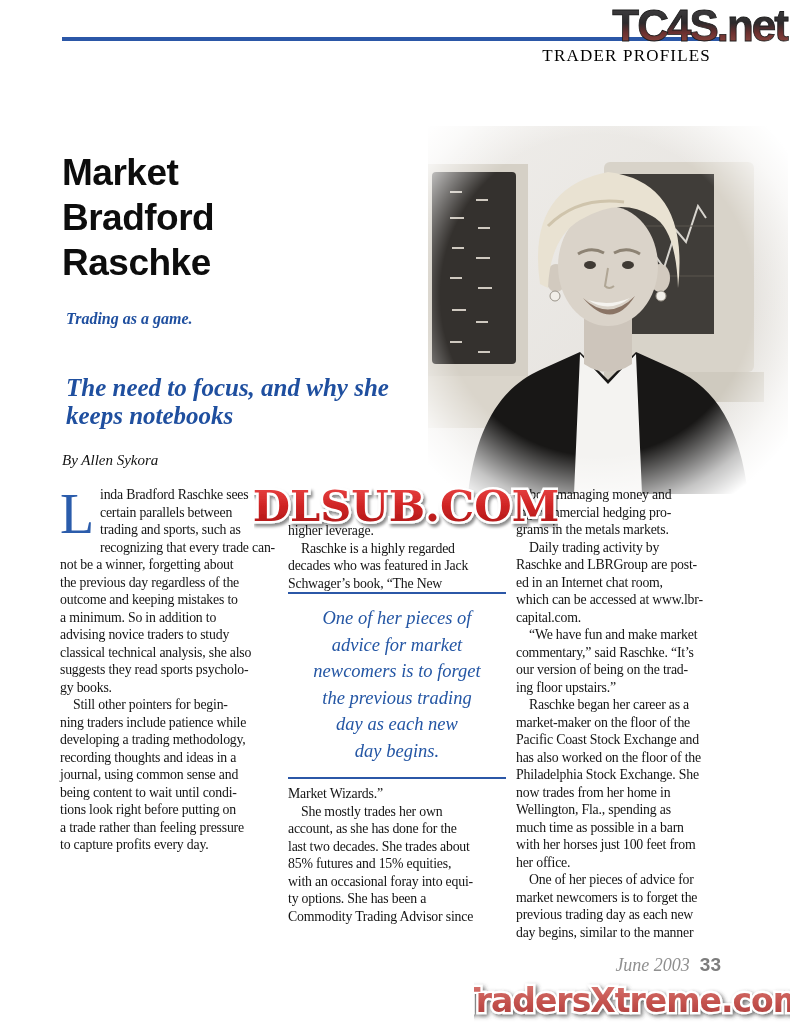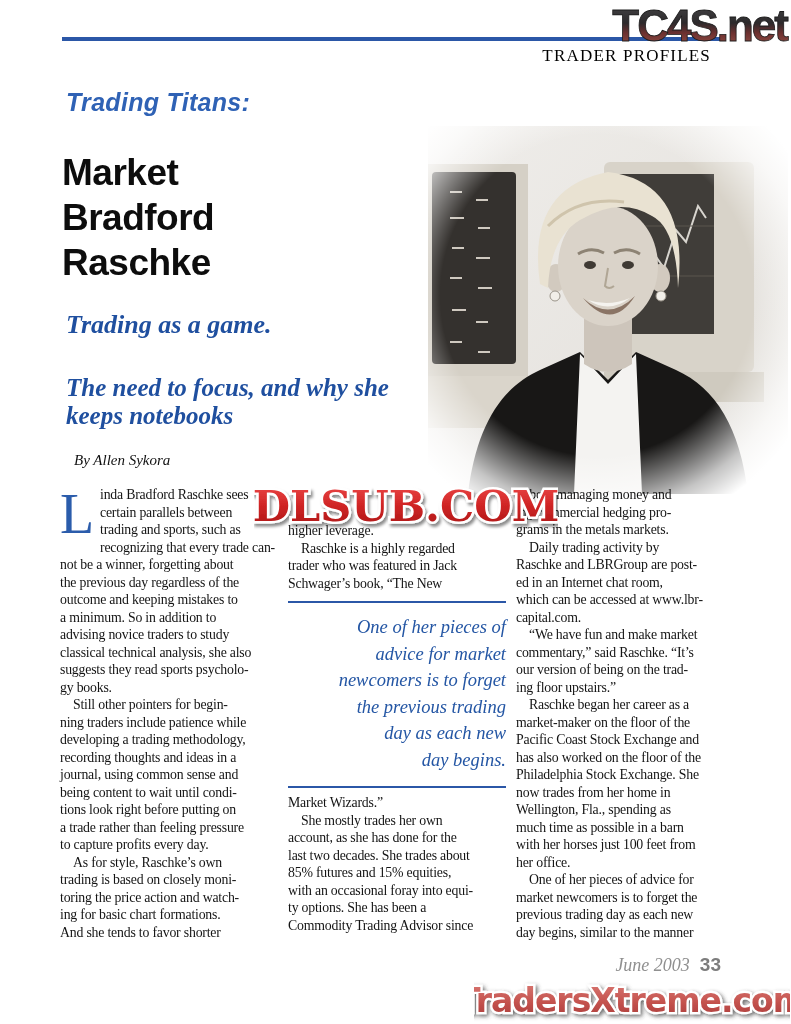--- a/index.html
+++ b/index.html
@@ -21,51 +21,51 @@
     font-family:"Liberation Sans",sans-serif;font-weight:bold;font-style:italic;
     font-size:25px;color:#2f62b5;letter-spacing:.3px;
   }
   .title{
     position:absolute;left:62px;top:150px;
     font-family:"Liberation Sans",sans-serif;font-weight:bold;
     font-size:37px;line-height:45px;color:#0d0d0d;letter-spacing:-.5px;white-space:pre;
   }
   .deck1{
     position:absolute;left:66px;top:310px;
-    font-weight:bold;font-style:italic;font-size:26px;color:#1f4f9f;
+    font-weight:bold;font-style:italic;font-size:16px;color:#1f4f9f;
   }
   .deck2{
     position:absolute;left:66px;top:374px;
     font-weight:bold;font-style:italic;font-size:25px;line-height:28px;color:#1f4f9f;white-space:pre;
   }
   .byline{
-    position:absolute;left:74px;top:452px;
+    position:absolute;left:62px;top:452px;
     font-style:italic;font-size:15px;color:#111;
   }
   
   .photo{position:absolute;left:428px;top:126px;width:360px;height:368px;z-index:1;}
   
   .col{
     position:absolute;top:486px;width:218px;z-index:2;
     font-size:13.8px;line-height:17.5px;letter-spacing:-.2px;
   }
   .col p{margin:0;white-space:pre;}
   .col p.ind{text-indent:13px;}
   .col1{left:60px;}
   .col2{left:288px;}
   .col3{left:516px;}
   .dropcap{
     float:left;font-family:"Liberation Serif",serif;
     font-size:56px;line-height:50px;color:#2b5cab;margin:3px 6px 0 0;
   }
   .spacer2{height:36px;}
   .pullquote{
-    margin-top:9px;margin-bottom:6px;
+    margin-bottom:6px;
     border-top:2px solid #2b57a7;border-bottom:2px solid #2b57a7;
-    padding:11px 0 13px;text-align:right;
+    padding:11px 0 13px;text-align:center;
     font-style:italic;font-size:18.5px;line-height:26.5px;color:#2456a4;
     white-space:pre;letter-spacing:0;
   }
   
   .wm-center{position:absolute;left:254px;top:476px;z-index:3;}
   .wm-bottom{position:absolute;left:474px;top:977px;z-index:3;}
   
   .folio{
     position:absolute;top:954px;right:70px;z-index:2;text-align:center;
   }
@@ -86,21 +86,20 @@
         <stop offset="0.45" stop-color="#2d2a2c"></stop>
         <stop offset="0.66" stop-color="#6e3130"></stop>
         <stop offset="1" stop-color="#9a564a"></stop>
       </linearGradient>
     </defs>
     <text x="230" y="41" text-anchor="end" font-family="Liberation Sans, sans-serif" font-weight="bold" font-size="44" letter-spacing="-2" fill="url(#tcg)" stroke="#1c1c1c" stroke-width="0.8">TC4S.net</text>
   </svg>
 
   <div class="section-label">TRADER PROFILES</div>
 
-  <div class="kicker">Trading Titans:</div>
   <div class="title">Market
 Bradford
 Raschke</div>
   <div class="deck1">Trading as a game.</div>
   <div class="deck2">The need to focus, and why she
 keeps notebooks</div>
   <div class="byline">By Allen Sykora</div>
 
   <svg class="photo" width="360" height="368" viewBox="0 0 360 368">
     <defs>
@@ -184,32 +183,27 @@
 gy books.</span></p>
     <p class="ind">Still other pointers for begin-
 ning traders include patience while
 developing a trading methodology,
 recording thoughts and ideas in a
 journal, using common sense and
 being content to wait until condi-
 tions look right before putting on
 a trade rather than feeling pressure
 to capture profits every day.</p>
-    <p class="ind">As for style, Raschke’s own
-trading is based on closely moni-
-toring the price action and watch-
-ing for basic chart formations.
-And she tends to favor shorter</p>
   </div>
 
   <div class="col col2">
     <div class="spacer2"></div>
     <p>higher leverage.</p>
     <p class="ind">Raschke is a highly regarded
-trader who was featured in Jack
+decades who was featured in Jack
 Schwager’s book, “The New</p>
     <div class="pullquote">One of her pieces of
 advice for market
 newcomers is to forget
 the previous trading
 day as each new
 day begins.</div>
     <p>Market Wizards.”</p>
     <p class="ind">She mostly trades her own
 account, as she has done for the

